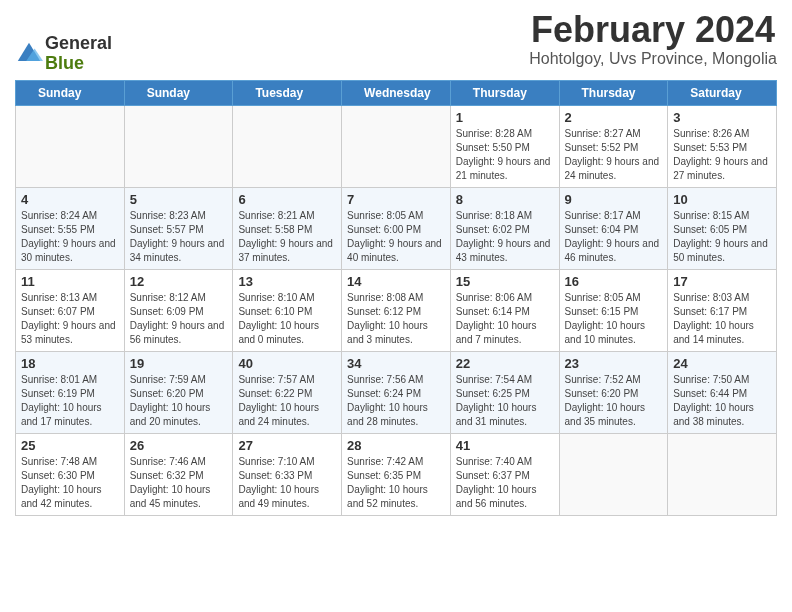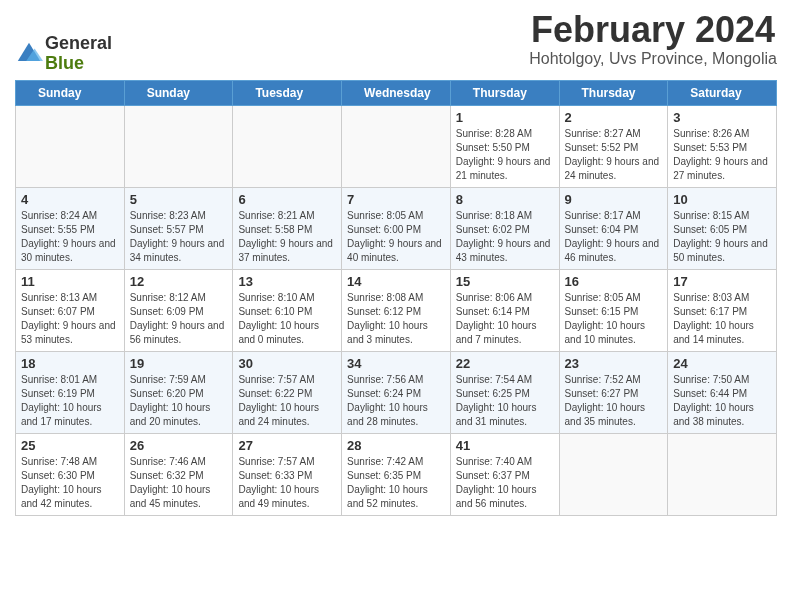--- a/index.html
+++ b/index.html
@@ -255,41 +255,41 @@
 Sunset: 6:19 PM
 Daylight: 10 hours and 17 minutes.</div>
           </td>
           <td>
             <span class="day-num">19</span>
             <div class="day-info">Sunrise: 7:59 AM
 Sunset: 6:20 PM
 Daylight: 10 hours and 20 minutes.</div>
           </td>
           <td>
-            <span class="day-num">30</span>
+            <span class="day-num">40</span>
             <div class="day-info">Sunrise: 7:57 AM
 Sunset: 6:22 PM
 Daylight: 10 hours and 24 minutes.</div>
           </td>
           <td>
             <span class="day-num">34</span>
             <div class="day-info">Sunrise: 7:56 AM
 Sunset: 6:24 PM
 Daylight: 10 hours and 28 minutes.</div>
           </td>
           <td>
             <span class="day-num">22</span>
             <div class="day-info">Sunrise: 7:54 AM
 Sunset: 6:25 PM
 Daylight: 10 hours and 31 minutes.</div>
           </td>
           <td>
             <span class="day-num">23</span>
             <div class="day-info">Sunrise: 7:52 AM
-Sunset: 6:27 PM
+Sunset: 6:20 PM
 Daylight: 10 hours and 35 minutes.</div>
           </td>
           <td>
             <span class="day-num">24</span>
             <div class="day-info">Sunrise: 7:50 AM
 Sunset: 6:44 PM
 Daylight: 10 hours and 38 minutes.</div>
           </td>
         </tr>
         <tr>
@@ -300,21 +300,21 @@
 Daylight: 10 hours and 42 minutes.</div>
           </td>
           <td>
             <span class="day-num">26</span>
             <div class="day-info">Sunrise: 7:46 AM
 Sunset: 6:32 PM
 Daylight: 10 hours and 45 minutes.</div>
           </td>
           <td>
             <span class="day-num">27</span>
-            <div class="day-info">Sunrise: 7:57 AM
+            <div class="day-info">Sunrise: 7:10 AM
 Sunset: 6:33 PM
 Daylight: 10 hours and 49 minutes.</div>
           </td>
           <td>
             <span class="day-num">28</span>
             <div class="day-info">Sunrise: 7:42 AM
 Sunset: 6:35 PM
 Daylight: 10 hours and 52 minutes.</div>
           </td>
           <td>

